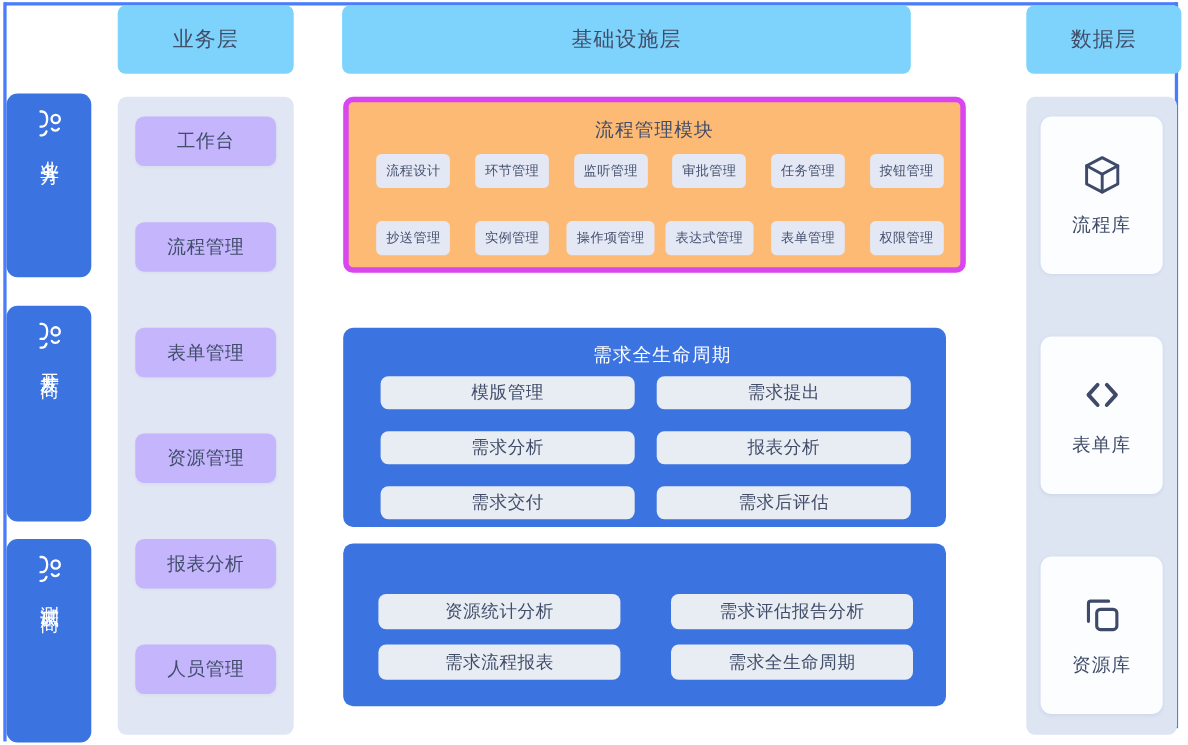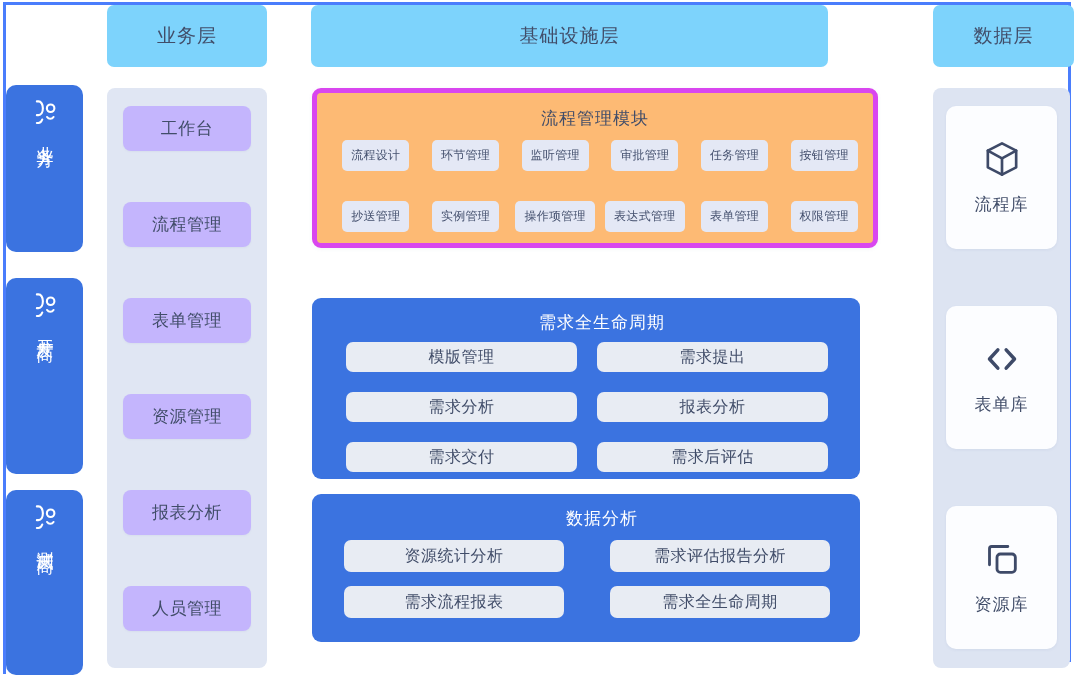--- a/index.html
+++ b/index.html
@@ -325,21 +325,20 @@
       <div class="bchip">模版管理</div>
       <div class="bchip">需求提出</div>
       <div class="bchip">需求分析</div>
       <div class="bchip">报表分析</div>
       <div class="bchip">需求交付</div>
       <div class="bchip">需求后评估</div>
     </div>
   </div>
 
   <div class="bpanel" id="panel-data">
-    <div class="bpanel-title">数据分析</div>
     <div class="bpanel-grid" id="data-grid">
       <div class="bchip">资源统计分析</div>
       <div class="bchip">需求评估报告分析</div>
       <div class="bchip">需求流程报表</div>
       <div class="bchip">需求全生命周期</div>
     </div>
   </div>
 
   <div id="data-col">
     <div class="repo-card" id="repo-0">

